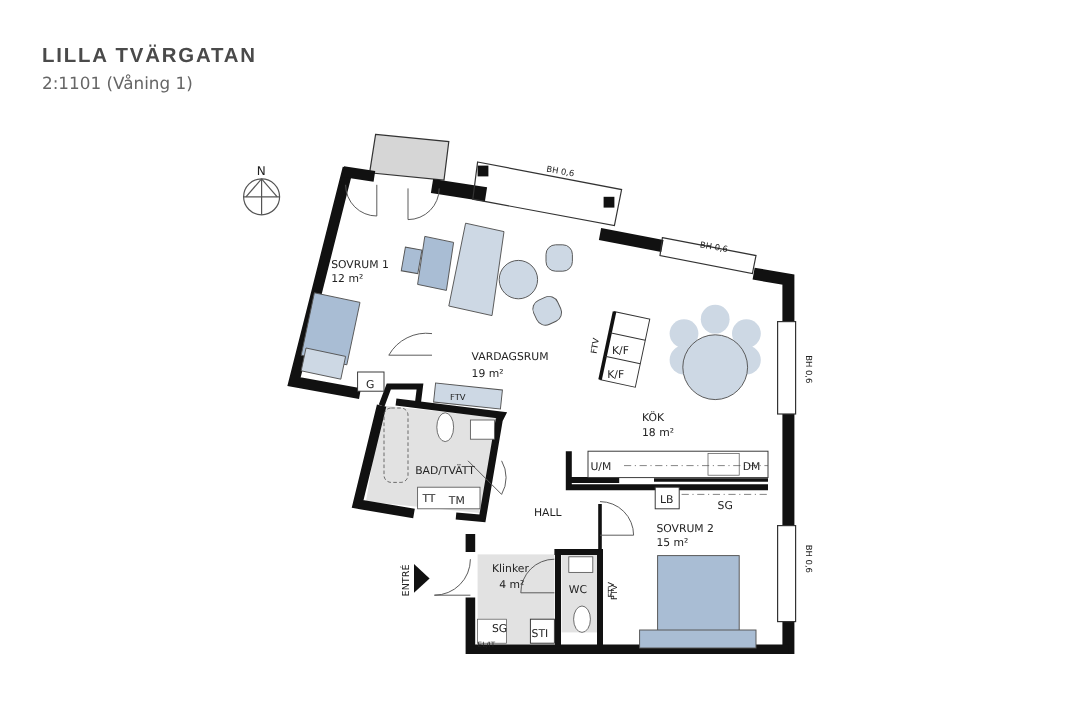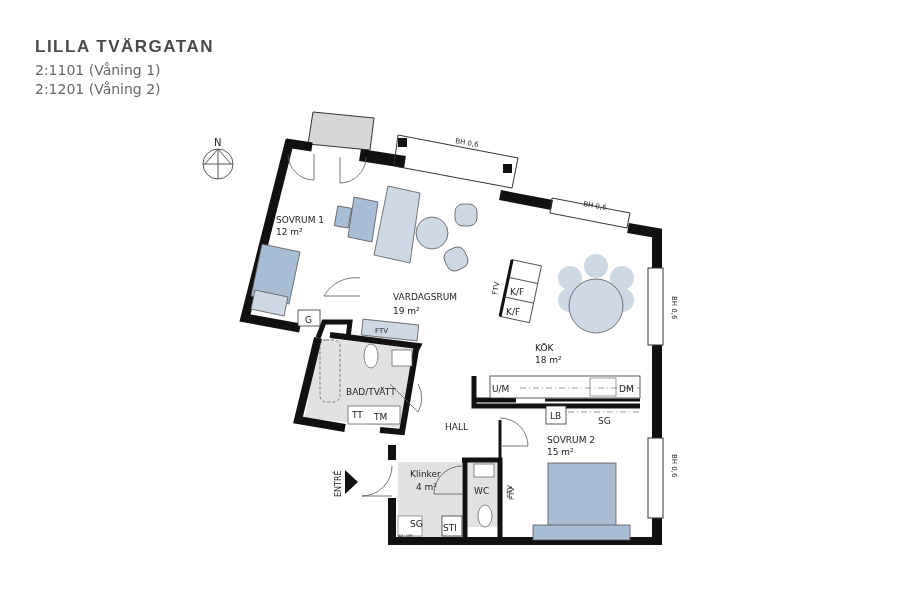--- a/index.html
+++ b/index.html
@@ -9,21 +9,20 @@
   .subtitle { font-family:"DejaVu Sans", sans-serif; font-size:14px; color:#666; line-height:19px; font-weight:400; }
   svg { position:absolute; left:0; top:0; }
   .lbl { font-family:"DejaVu Sans", sans-serif; fill:#222; }
 </style>
 </head>
 <body>
 
 <div class="title-block">
   <div class="title">LILLA TVÄRGATAN</div>
   <div class="subtitle">2:1101 (Våning 1)</div>
-  <div class="subtitle">2:1201 (Våning 2)</div>
 </div>
 
 <svg width="900" height="600" viewBox="0 0 900 600">
 
   <g>
     <circle cx="218" cy="164" r="15" fill="none" stroke="#555" stroke-width="1"></circle>
     <line x1="203" y1="164" x2="233" y2="164" stroke="#555" stroke-width="1"></line>
     <line x1="218" y1="149" x2="218" y2="179" stroke="#555" stroke-width="1"></line>
     <line x1="218" y1="149" x2="205" y2="164" stroke="#555" stroke-width="1"></line>
     <line x1="218" y1="149" x2="231" y2="164" stroke="#555" stroke-width="1"></line>

